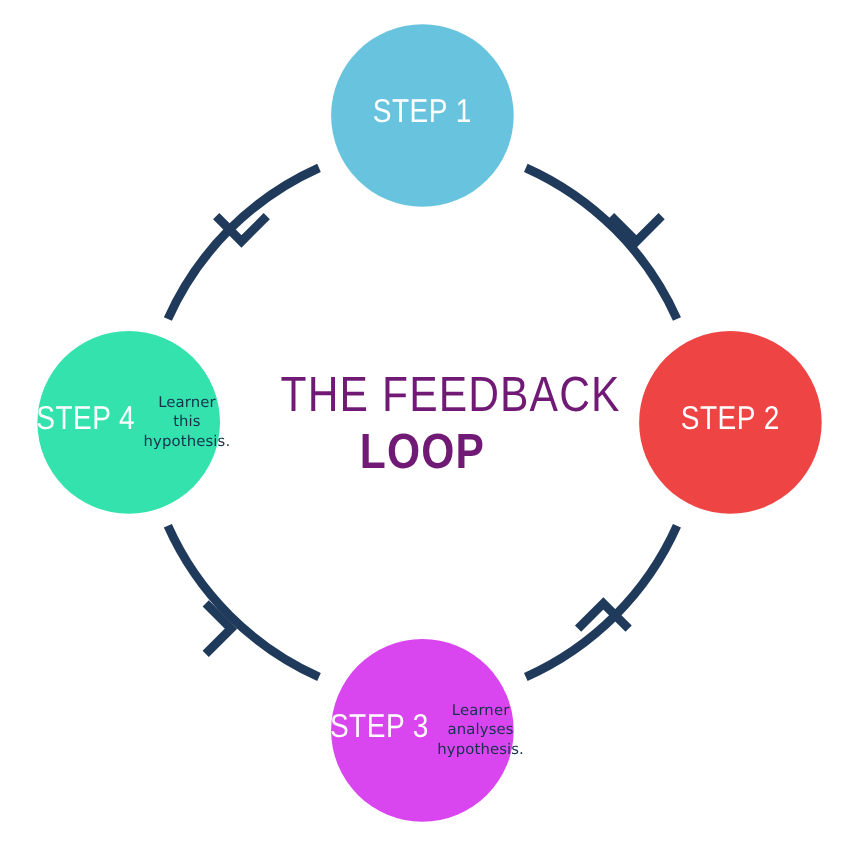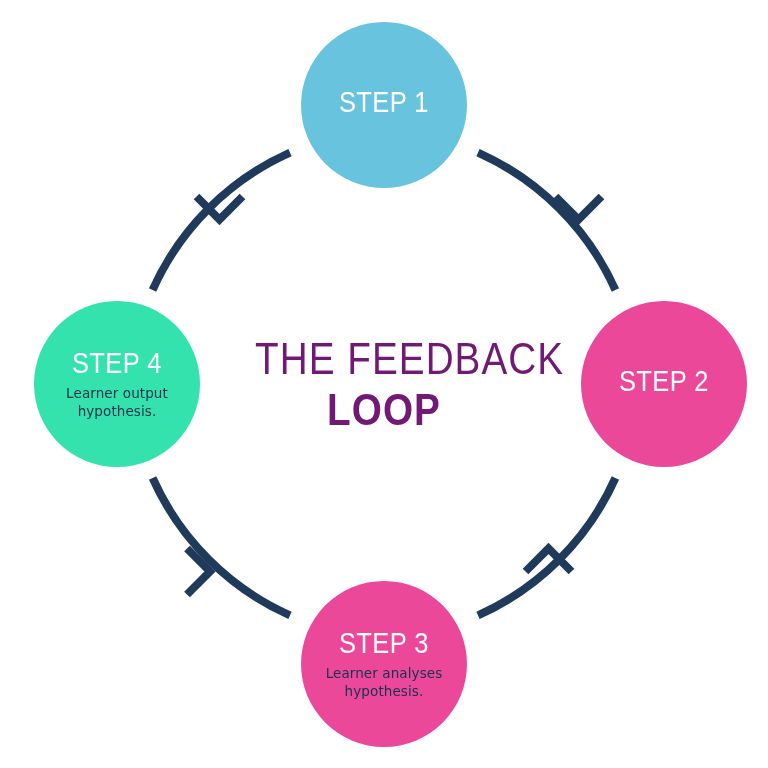--- a/index.html
+++ b/index.html
@@ -61,21 +61,21 @@
   }
 
   
   .step-node {
     position: absolute;
     width: 166px;
     height: 166px;
     border-radius: 50%;
     box-sizing: border-box;
     display: flex;
-    flex-direction: column;
+    flex-direction: row;
     align-items: center;
     justify-content: center;
     text-align: center;
     padding: 0 8px;
   }
   .step-label {
     color: #ffffff;
     font-family: "Liberation Sans Narrow", "Liberation Sans", sans-serif;
     font-size: 30px;
     font-weight: 400;
@@ -89,22 +89,22 @@
     color: #17324e;
     font-family: "DejaVu Sans", "Liberation Sans", sans-serif;
     font-size: 13.5px;
     font-weight: 400;
     line-height: 1.30;
     letter-spacing: 0.1px;
     max-width: 140px;
   }
 
   #node-step-1 { left: 301px; top: 22px;  background: #68c4de; }
-  #node-step-2 { left: 581px; top: 301px; background: #ec4899; }
-  #node-step-3 { left: 301px; top: 581px; background: #ec4899; }
+  #node-step-2 { left: 581px; top: 301px; background: #ef4444; }
+  #node-step-3 { left: 301px; top: 581px; background: #d946ef; }
   #node-step-4 { left: 34px;  top: 301px; background: #34e2ad; }
 </style>
 </head>
 <body>
 
 <div id="diagram">
 
   <svg id="ring-svg" viewBox="0 0 768 768">
     <g fill="none" stroke="#1f3a5b" stroke-width="8" stroke-linecap="butt" stroke-linejoin="miter">
 
@@ -151,18 +151,18 @@
     <div class="step-label">STEP 3</div>
     <div class="step-desc">
       <div>Learner analyses</div>
       <div>hypothesis.</div>
     </div>
   </div>
 
   <div class="step-node" id="node-step-4">
     <div class="step-label">STEP 4</div>
     <div class="step-desc">
-      <div>Learner output</div>
+      <div>Learner this</div>
       <div>hypothesis.</div>
     </div>
   </div>
 
 </div>
 
 </body></html>

